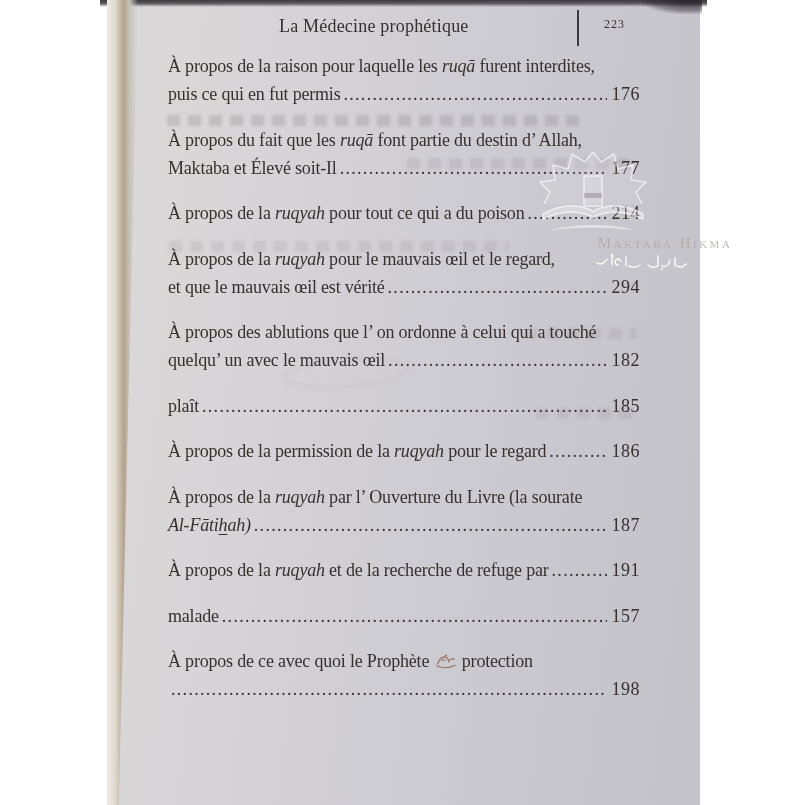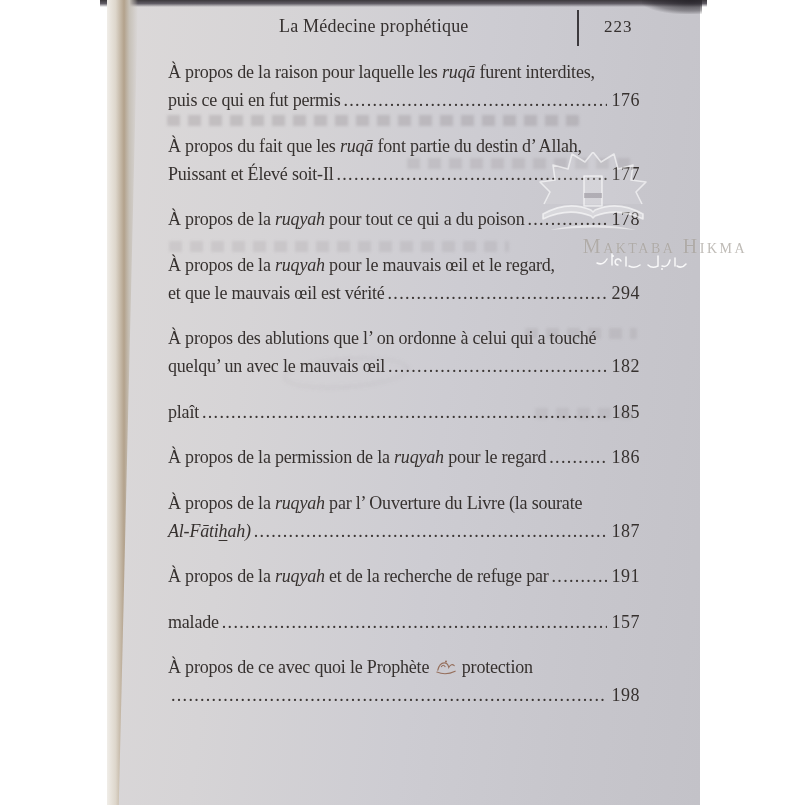--- a/index.html
+++ b/index.html
@@ -23,41 +23,41 @@
   }
   .left-edge{
     position:absolute;left:0;top:0;bottom:0;width:31px;
     background:linear-gradient(to right,#f0ede8 0%,#ddd6cb 28%,#b3a28c 55%,#c7c1b8 72%,rgba(199,197,203,0) 100%);
     clip-path:polygon(0 0,100% 0,38% 100%,0 100%);
   }
   
   .hdr{position:absolute;left:0;right:0;top:14px;height:36px;color:#35302f;}
   .hdr .title{position:absolute;left:172px;top:2px;font-size:18px;letter-spacing:.2px;}
   .hdr .vbar{position:absolute;left:470px;top:-4px;width:2px;height:36px;background:#3c393d;}
-  .hdr .pnum{position:absolute;left:497px;top:3px;font-size:17px;letter-spacing:1px;}
-  
-  .toc{position:absolute;left:61px;top:58px;width:472px;color:#36312f;z-index:2;}
+  .hdr .pnum{position:absolute;left:497px;top:3px;font-size:12px;letter-spacing:1px;}
+  
+  .toc{position:absolute;left:61px;top:52px;width:472px;color:#36312f;z-index:2;}
   .entry{margin-bottom:17.5px;}
   .line{line-height:28px;font-size:18px;letter-spacing:-0.2px;white-space:nowrap;}
   .line.dotted{display:flex;align-items:flex-end;}
   .line .t{flex:0 0 auto;}
   .it{font-style:italic;}
   .ul{text-decoration:underline;text-decoration-thickness:1.2px;text-underline-offset:2.5px;}
   .leader{
     flex:1 1 auto;min-width:6px;overflow:hidden;white-space:nowrap;
     letter-spacing:1.3px;margin:0 5px 0 3px;color:#3d3836;
   }
   .pg{flex:0 0 auto;letter-spacing:.5px;}
   .sas svg{vertical-align:-3px;margin:0 1px;}
   
   .wm{position:absolute;left:420px;top:150px;width:232px;height:132px;z-index:3;pointer-events:none;}
   .wm .icon{position:absolute;left:11px;top:2px;}
   .wm .latin{
     position:absolute;left:38px;top:85px;width:200px;text-align:center;
-    font-variant:small-caps;font-size:20px;letter-spacing:2.5px;
+    font-variant:small-caps;font-size:15px;letter-spacing:2.5px;
     color:rgba(148,141,133,.6);text-shadow:0 0 1px rgba(255,255,255,.35);
   }
   .wm .arab{position:absolute;left:63px;top:102px;}
   
   .ghost{
     position:absolute;height:11px;border-radius:2px;filter:blur(1.6px);
     background:repeating-linear-gradient(90deg,rgba(116,108,114,.22) 0 13px,rgba(116,108,114,0) 13px 21px);
     z-index:1;
   }
   .swirl{
@@ -93,30 +93,30 @@
         <div class="line"><span class="t"><span>À propos de la raison pour laquelle les </span><span class="it">ruqā</span><span>  furent interdites,</span></span></div>
         <div class="line dotted">
           <span class="t"><span>puis ce qui en fut permis </span></span>
           <span class="leader">....................................................................................................................................................................................</span>
           <span class="pg">176</span>
         </div>
       </div>
       <div class="entry">
         <div class="line"><span class="t"><span>À propos du fait que les </span><span class="it">ruqā</span><span> font partie du destin d’ Allah,</span></span></div>
         <div class="line dotted">
-          <span class="t"><span>Puissant et Élevé soit-Il</span></span>
+          <span class="t"><span>Maktaba et Élevé soit-Il</span></span>
           <span class="leader">....................................................................................................................................................................................</span>
           <span class="pg">177</span>
         </div>
       </div>
       <div class="entry">
         <div class="line dotted">
           <span class="t"><span>À propos de la </span><span class="it">ruqyah</span><span> pour tout ce qui a du poison </span></span>
           <span class="leader">....................................................................................................................................................................................</span>
-          <span class="pg">178</span>
+          <span class="pg">214</span>
         </div>
       </div>
       <div class="entry">
         <div class="line"><span class="t"><span>À propos de la </span><span class="it">ruqyah</span><span> pour le mauvais œil et le regard,</span></span></div>
         <div class="line dotted">
           <span class="t"><span>et que le mauvais œil est vérité </span></span>
           <span class="leader">....................................................................................................................................................................................</span>
           <span class="pg">294</span>
         </div>
       </div>

